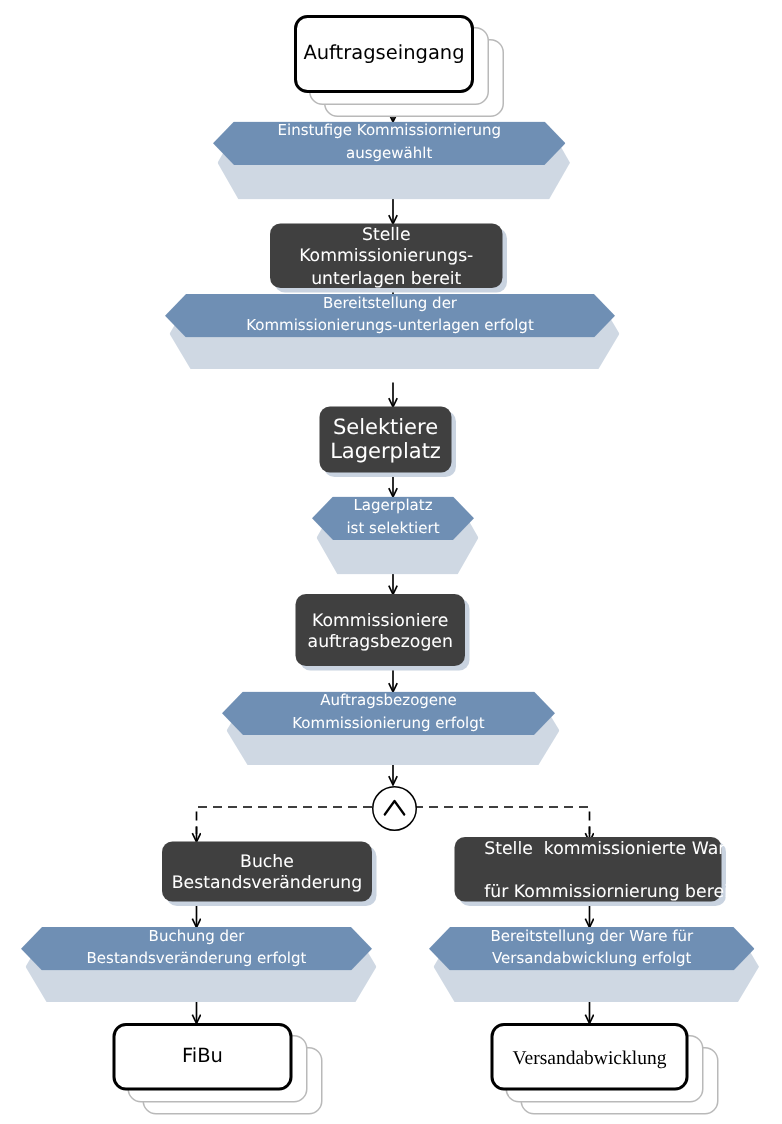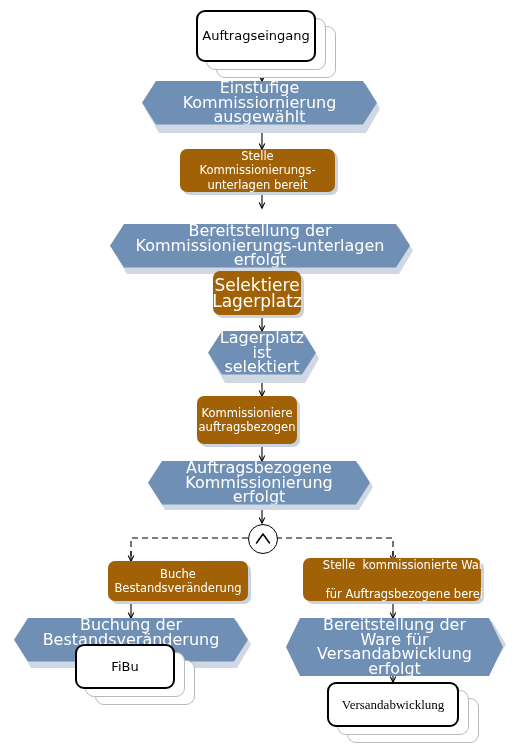--- a/index.html
+++ b/index.html
@@ -7,45 +7,45 @@
     width:521px;height:749px;position:relative;overflow:hidden;
     font-family:"DejaVu Sans","Liberation Sans",sans-serif;
     -webkit-font-smoothing:antialiased;
   }
   #canvas{position:absolute;inset:0;border-radius:13px;}
 
   
   .event{
     background:#6f8fb4;
     color:#ffffff;
-    display:flex;align-items:center;justify-content:flex-end;text-align:center;
+    display:flex;align-items:center;justify-content:center;text-align:center;
     -webkit-clip-path:polygon(14px 0,calc(100% - 14px) 0,100% 50%,calc(100% - 14px) 100%,14px 100%,0 50%);
     clip-path:polygon(14px 0,calc(100% - 14px) 0,100% 50%,calc(100% - 14px) 100%,14px 100%,0 50%);
-    font-size:16px;line-height:14.5px;
+    font-size:10px;line-height:14.5px;
     padding:0 16px;
   }
   .event-wrap{position:absolute;}
   .event-shadow{
     position:absolute;left:3px;top:3px;width:100%;height:100%;
     background:#cfd8e3;
     -webkit-clip-path:polygon(14px 0,calc(100% - 14px) 0,100% 50%,calc(100% - 14px) 100%,14px 100%,0 50%);
     clip-path:polygon(14px 0,calc(100% - 14px) 0,100% 50%,calc(100% - 14px) 100%,14px 100%,0 50%);
     z-index:0;
   }
   .event-body{position:relative;z-index:1;width:100%;height:100%;}
 
   
   .func-wrap{position:absolute;}
   .func-shadow{
     position:absolute;left:3px;top:3px;width:100%;height:100%;
     background:#c9d3e0;border-radius:7px;z-index:0;
   }
   .function{
     position:relative;z-index:1;width:100%;height:100%;box-sizing:border-box;
-    background:#a16207;color:#ffffff;border-radius:7px;
+    background:#404040;color:#ffffff;border-radius:7px;
     display:flex;align-items:center;justify-content:center;text-align:center;
     font-size:11.5px;line-height:14.5px;padding:0 8px;
   }
 
   
   .path-wrap{position:absolute;}
   .path-sh2{
     position:absolute;left:20px;top:16px;width:100%;height:100%;
     border:1px solid #b9b9b9;border-radius:9px;background:#ffffff;
     box-sizing:border-box;z-index:0;
@@ -138,55 +138,55 @@
   <div class="func-wrap" style="left:180px;top:149px;width:155px;height:43px;z-index:3;">
     <div class="func-shadow"></div>
     <div class="function">
       <span>
         <span>Stelle Kommissionierungs-</span><br>
         <span>unterlagen bereit</span>
       </span>
     </div>
   </div>
 
-  <div class="event-wrap" style="left:110px;top:224px;width:300px;height:47px;z-index:3;">
+  <div class="event-wrap" style="left:110px;top:196px;width:300px;height:47px;z-index:3;">
     <div class="event-shadow"></div>
     <div class="event-body">
       <div class="event">
         <span>
           <span>Bereitstellung der</span><br>
           <span>Kommissionierungs-unterlagen erfolgt</span>
         </span>
       </div>
     </div>
   </div>
 
   <div class="func-wrap" style="left:213px;top:271px;width:88px;height:44px;z-index:3;">
     <div class="func-shadow"></div>
-    <div class="function" style="font-size:17px;line-height:16px;justify-content:center;">
+    <div class="function" style="font-size:14px;line-height:16px;justify-content:center;">
       <span>
         <span>Selektiere</span><br>
         <span>Lagerplatz</span>
       </span>
     </div>
   </div>
 
   <div class="event-wrap" style="left:208px;top:331px;width:108px;height:49px;z-index:3;">
     <div class="event-shadow"></div>
     <div class="event-body">
       <div class="event" style="padding:0 8px;">
         <span>
           <span>Lagerplatz</span><br>
           <span>ist selektiert</span>
         </span>
       </div>
     </div>
   </div>
 
-  <div class="func-wrap" style="left:197px;top:396px;width:100px;height:48px;z-index:3;">
+  <div class="func-wrap" style="left:197px;top:396px;width:113px;height:48px;z-index:3;">
     <div class="func-shadow"></div>
     <div class="function">
       <span>
         <span>Kommissioniere</span><br>
         <span>auftragsbezogen</span>
       </span>
     </div>
   </div>
 
   <div class="event-wrap" style="left:148px;top:461px;width:222px;height:46px;z-index:3;">
@@ -215,21 +215,21 @@
         <span>Bestandsveränderung</span>
       </span>
     </div>
   </div>
 
   <div class="func-wrap" style="left:303px;top:558px;width:178px;height:43px;z-index:3;">
     <div class="func-shadow"></div>
     <div class="function" style="padding:0 5px;">
       <span style="white-space:pre;">
         <span>Stelle  kommissionierte Ware</span><br>
-        <span>für Auftragsbezogene bereit</span>
+        <span>für Kommissiornierung bereit</span>
       </span>
     </div>
   </div>
 
   <div class="event-wrap" style="left:286px;top:618px;width:217px;height:47px;z-index:3;">
     <div class="event-shadow"></div>
     <div class="event-body">
       <div class="event">
         <span>
           <span>Bereitstellung der Ware für</span><br>
@@ -244,21 +244,21 @@
     <div class="event-body">
       <div class="event">
         <span>
           <span>Buchung der</span><br>
           <span>Bestandsveränderung erfolgt</span>
         </span>
       </div>
     </div>
   </div>
 
-  <div class="path-wrap" style="left:75px;top:644px;width:100px;height:45px;z-index:3;">
+  <div class="path-wrap" style="left:75px;top:682px;width:120px;height:45px;z-index:3;">
     <div class="path-sh2"></div>
     <div class="path-sh1"></div>
     <div class="path-body">FiBu</div>
   </div>
 
   <div class="path-wrap" style="left:327px;top:682px;width:132px;height:45px;z-index:3;font-family:Liberation Serif, serif;">
     <div class="path-sh2"></div>
     <div class="path-sh1"></div>
     <div class="path-body">Versandabwicklung</div>
   </div>

